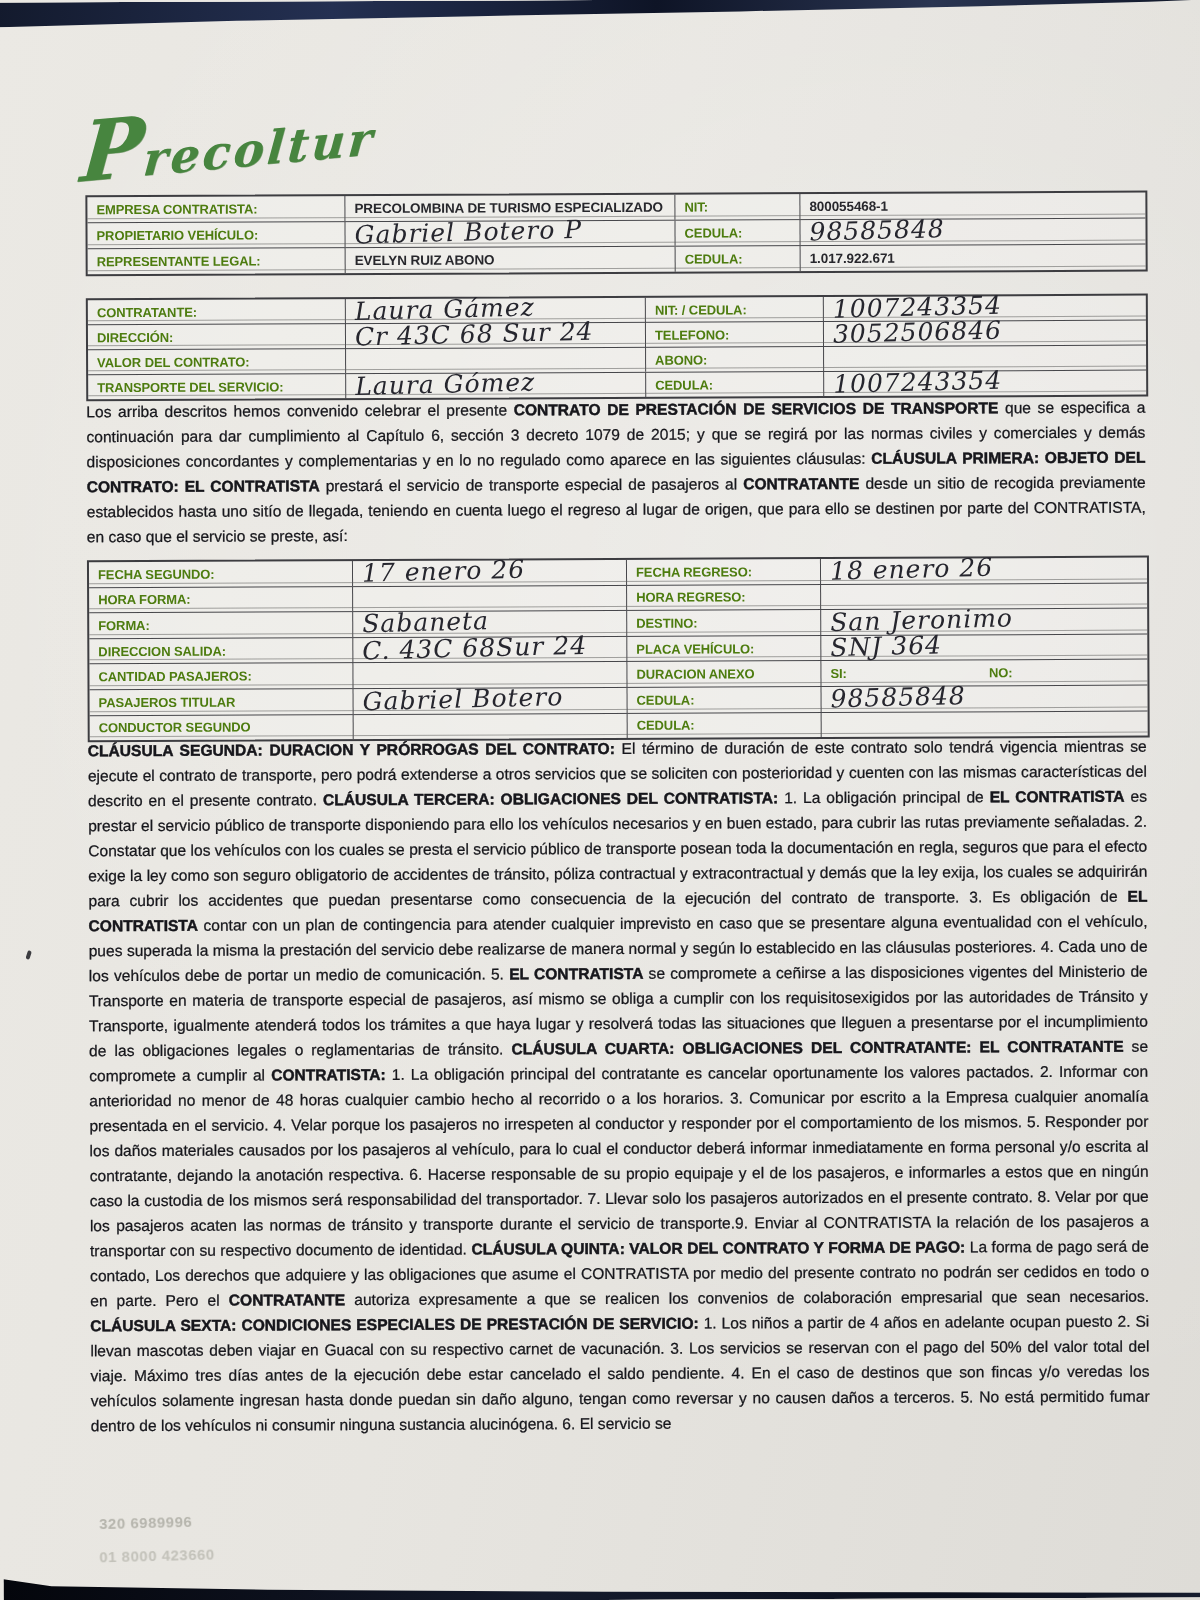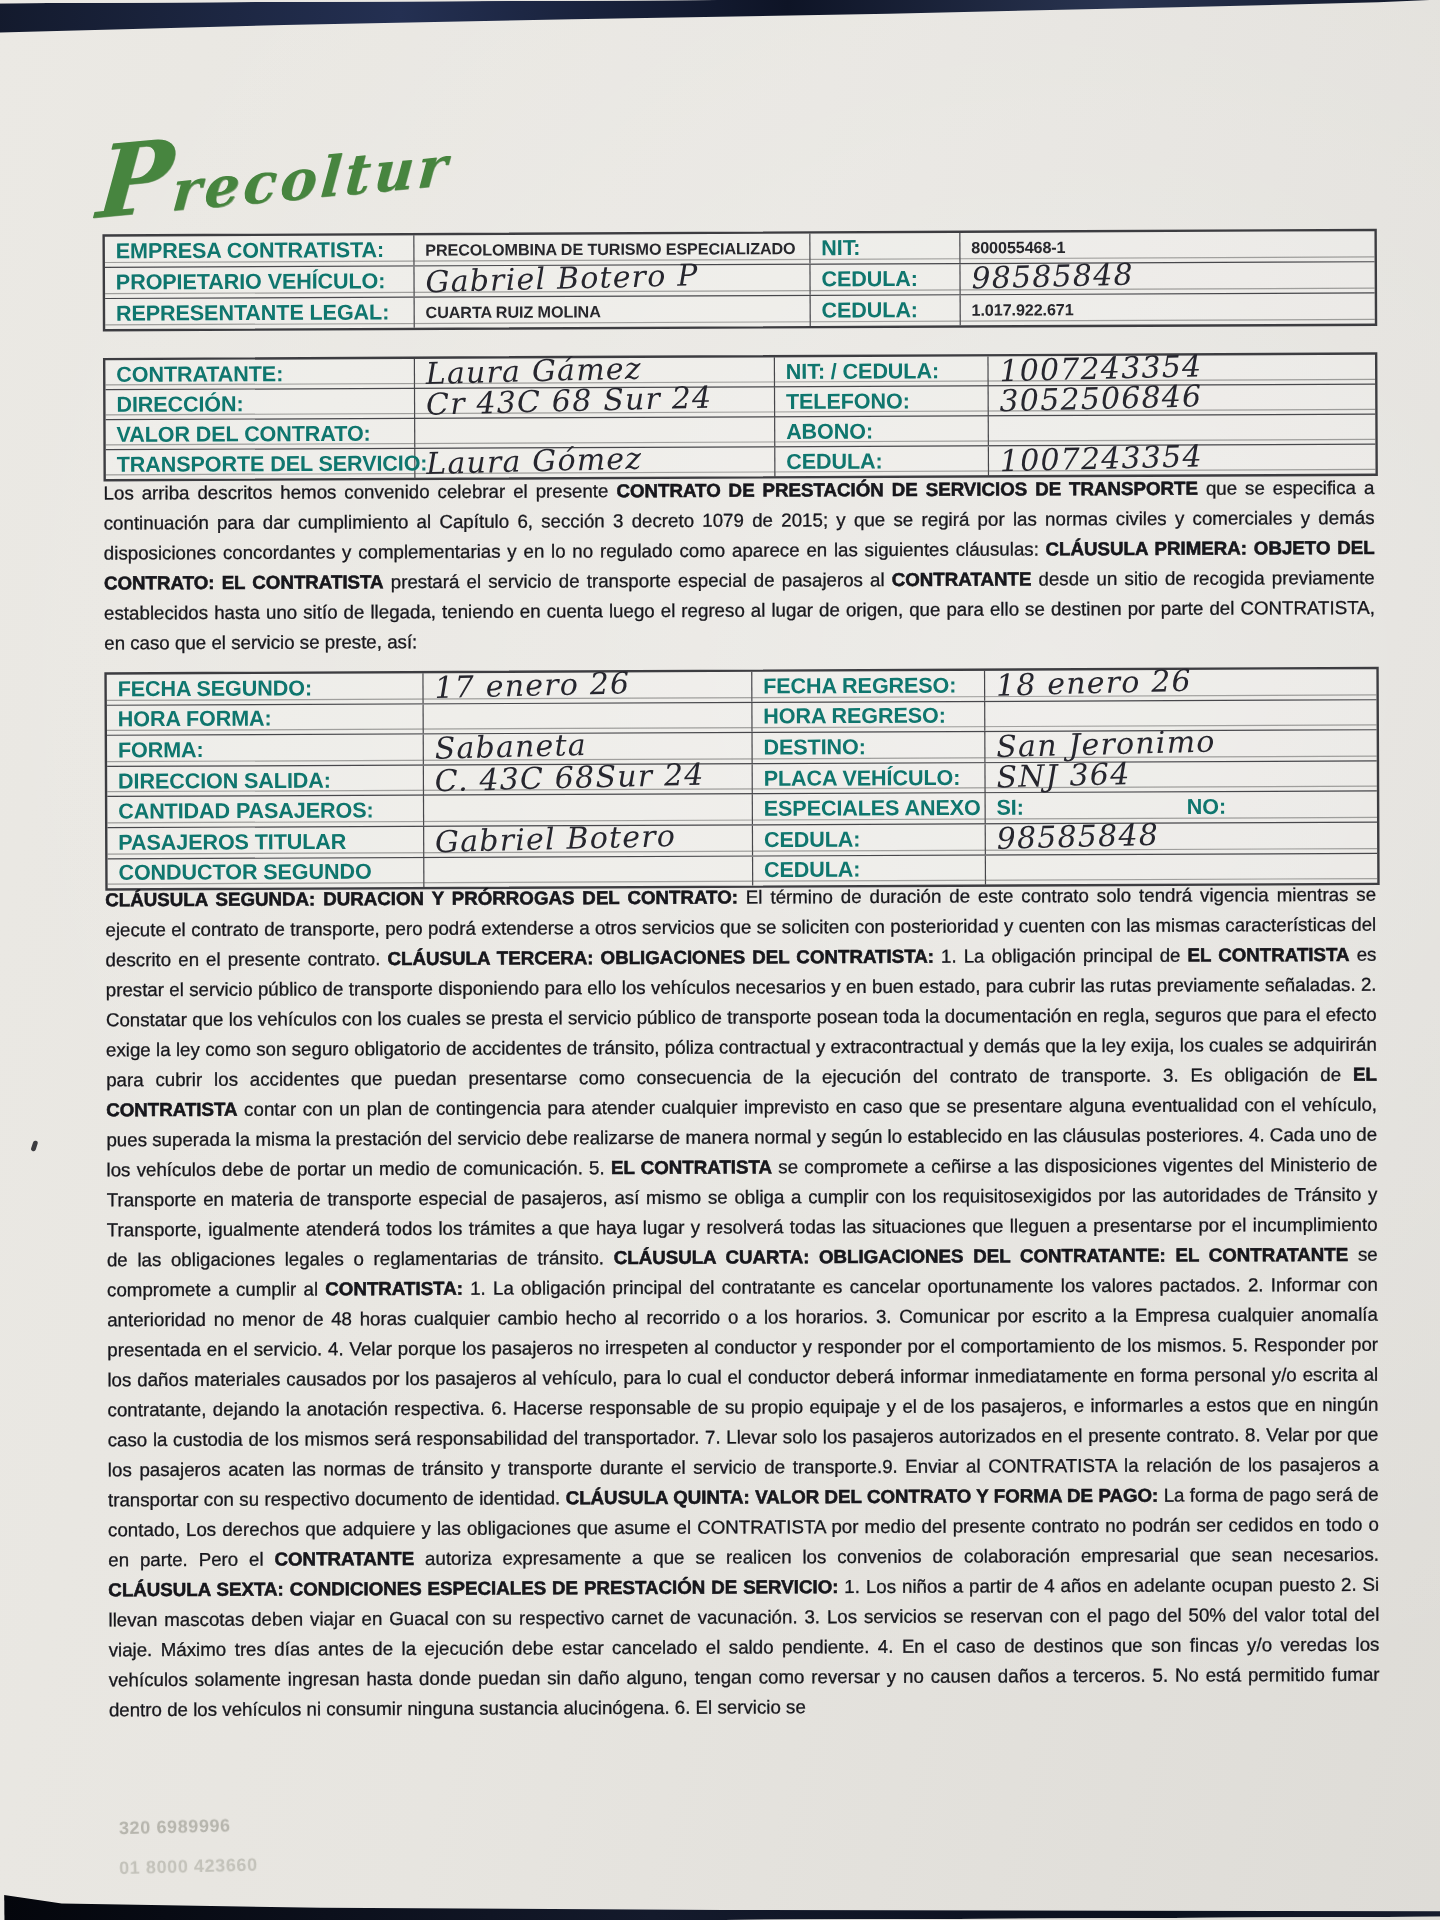--- a/index.html
+++ b/index.html
@@ -40,21 +40,21 @@
   .row:first-child{border-top:none;}
   .t1 .row{grid-template-columns:257px 330px 125px 1fr;height:25px;}
   .t2 .row{grid-template-columns:257px 300px 178px 1fr;height:24px;}
   .t3 .row{grid-template-columns:263px 274px 194px 1fr;height:24.6px;}
   .cell{
     border-left:1.8px solid #47474b;display:flex;align-items:center;
     padding-left:9px;position:relative;overflow:visible;
   }
   .cell:first-child{border-left:none;}
   .uline{position:absolute;left:0;right:0;bottom:3px;border-bottom:1.2px solid rgba(95,95,92,.55);pointer-events:none;}
-  .lbl{font-weight:bold;font-size:18px;letter-spacing:-0.1px;color:#0f766e;white-space:nowrap;z-index:2;}
+  .lbl{font-weight:bold;font-size:13px;letter-spacing:-0.1px;color:#4d7c0f;white-space:nowrap;z-index:2;}
   .half{flex:1;}
   .pv{font-weight:bold;font-size:13.5px;color:#27272c;white-space:nowrap;z-index:2;letter-spacing:-0.1px;}
   .hw{
     font-family:"DejaVu Serif",serif;font-style:italic;font-size:25px;line-height:1;
     color:#26262e;white-space:nowrap;letter-spacing:1px;z-index:3;
     transform:rotate(-1.2deg);position:relative;top:-2px;
   }
   
   .para{
     position:absolute;left:88px;width:1059px;z-index:2;
@@ -110,21 +110,21 @@
         <div class="cell">
           <span class="hw">98585848</span>
         </div>
         <div class="uline"></div>
       </div>
       <div class="row">
         <div class="cell">
           <span class="lbl">REPRESENTANTE LEGAL:</span>
         </div>
         <div class="cell">
-          <span class="pv">CUARTA RUIZ MOLINA</span>
+          <span class="pv">EVELYN RUIZ ABONO</span>
         </div>
         <div class="cell">
           <span class="lbl">CEDULA:</span>
         </div>
         <div class="cell">
           <span class="pv">1.017.922.671</span>
         </div>
         <div class="uline"></div>
       </div>
     </div>
@@ -256,21 +256,21 @@
         <div class="uline"></div>
       </div>
       <div class="row">
         <div class="cell">
           <span class="lbl">CANTIDAD PASAJEROS:</span>
         </div>
         <div class="cell">
           <span class="pv"></span>
         </div>
         <div class="cell">
-          <span class="lbl">ESPECIALES ANEXO</span>
+          <span class="lbl">DURACION ANEXO</span>
         </div>
         <div class="cell">
           <span class="lbl half">SI:</span>
           <span class="lbl half">NO:</span>
         </div>
         <div class="uline"></div>
       </div>
       <div class="row">
         <div class="cell">
           <span class="lbl">PASAJEROS TITULAR</span>

